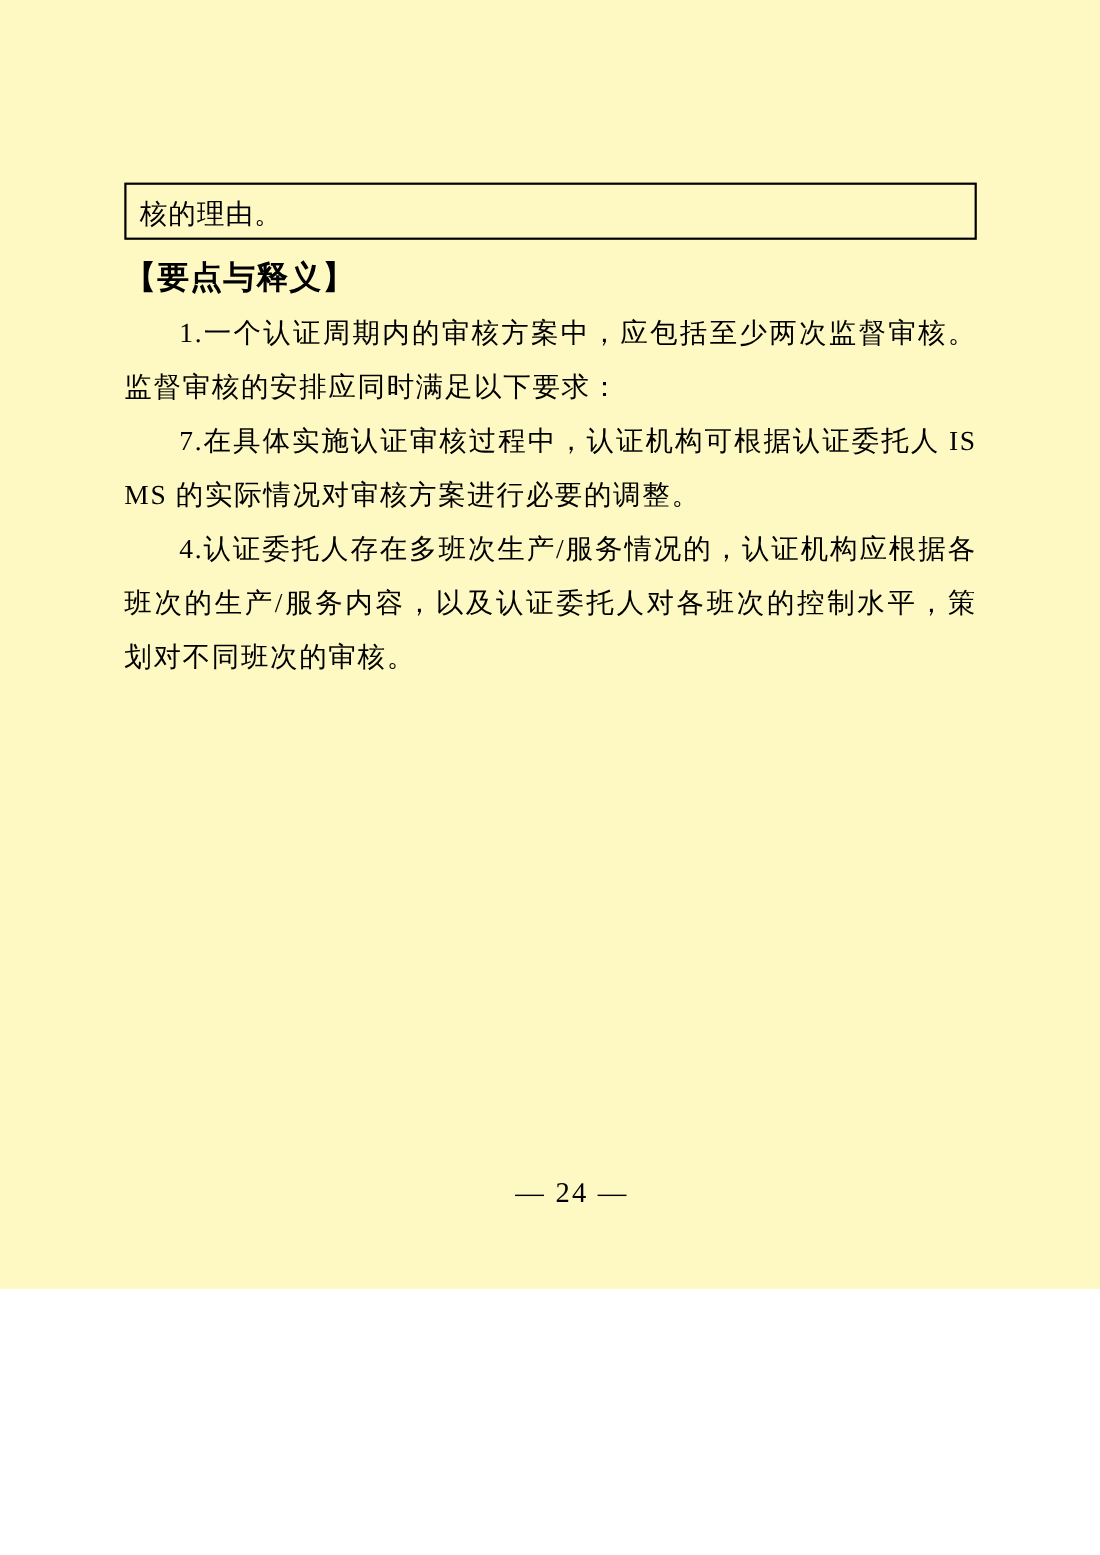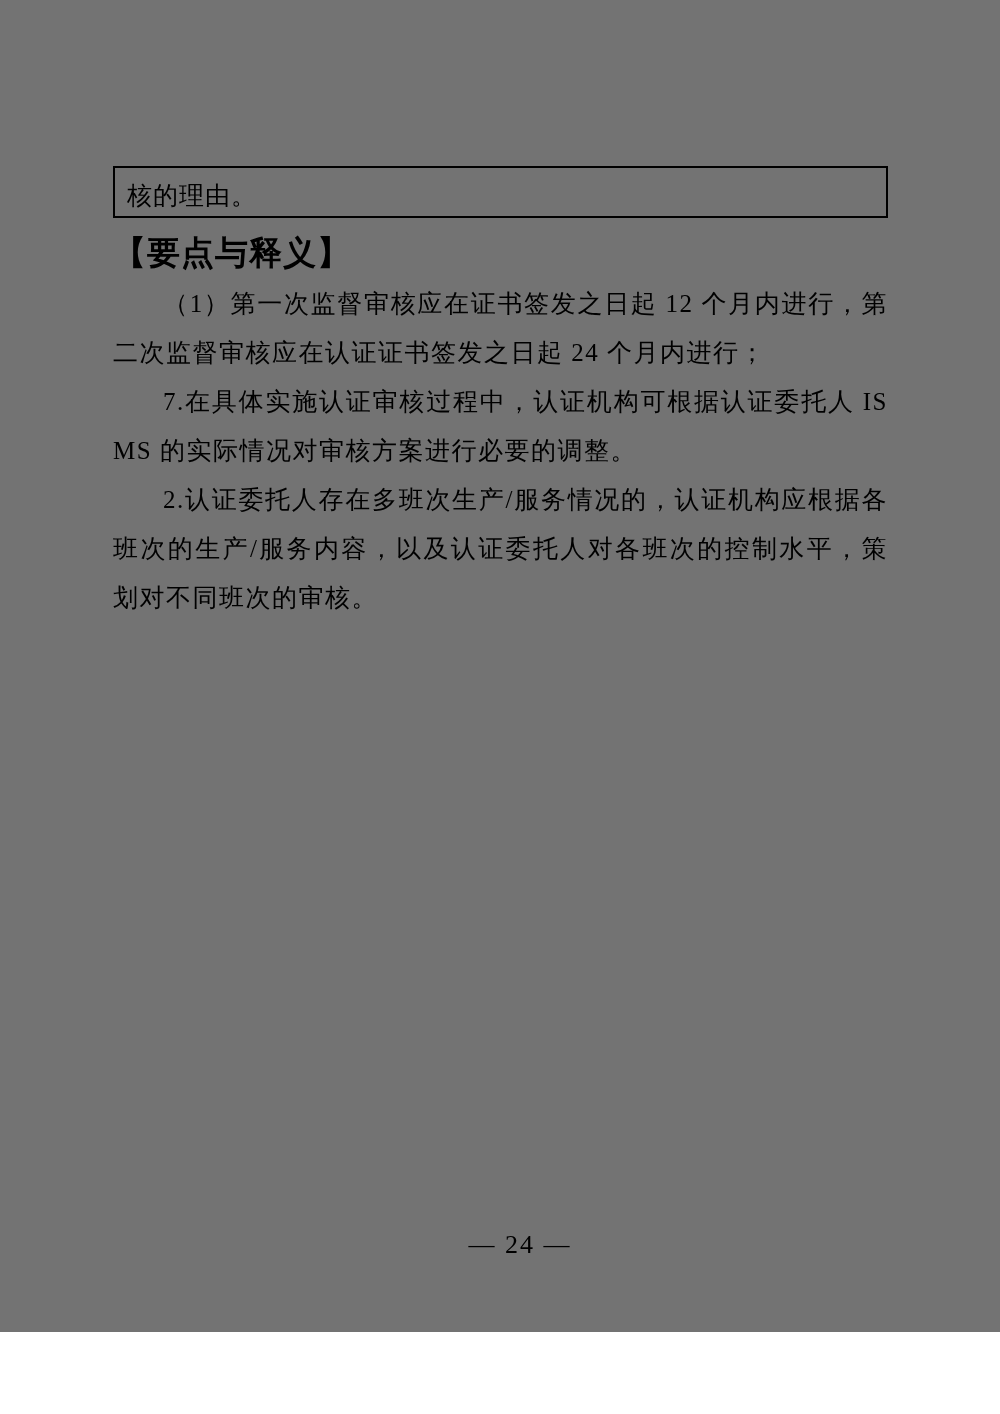--- a/index.html
+++ b/index.html
@@ -3,44 +3,44 @@
 <meta charset="utf-8">
 <style>
   html, body {
     margin: 0;
     padding: 0;
     background: #ffffff;
   }
   .page {
     position: relative;
     width: 1000px;
-    height: 1332px;
+    height: 1172px;
     margin: 0 auto;
-    background: #737373;
+    background: #fef9c3;
     color: #000000;
     font-family: "Liberation Serif", "DejaVu Serif", serif;
     overflow: hidden;
     box-sizing: border-box;
     padding: 166px 112px 0 113px;
   }
   .boxed-note {
     box-sizing: border-box;
     border: 2px solid #000000;
     width: 100%;
     height: 52px;
     padding: 14px 12px 6px 12px;
     font-size: 25px;
     line-height: 28px;
     letter-spacing: 1px;
   }
   .section-header {
     margin-top: 18px;
     font-family: "Liberation Sans", "DejaVu Sans", sans-serif;
     font-weight: 700;
-    font-size: 33px;
+    font-size: 29px;
     line-height: 34px;
     letter-spacing: 1px;
   }
   .content {
     margin-top: 9px;
   }
   .content p {
     margin: 0;
     font-size: 25px;
     line-height: 49px;
@@ -68,22 +68,22 @@
 
 <div class="page">
 
   <div class="boxed-note">
     <span>核的理由。</span>
   </div>
 
   <div class="section-header">【要点与释义】</div>
 
   <div class="content">
-    <p>（1）第一次监督审核应在证书签发之日起 12 个月内进行，第二次监督审核应在认证证书签发之日起 24 个月内进行；</p>
+    <p>1.一个认证周期内的审核方案中，应包括至少两次监督审核。监督审核的安排应同时满足以下要求：</p>
     <p>7.在具体实施认证审核过程中，认证机构可根据认证委托人 ISMS 的实际情况对审核方案进行必要的调整。</p>
-    <p>2.认证委托人存在多班次生产/服务情况的，认证机构应根据各班次的生产/服务内容，以及认证委托人对各班次的控制水平，策划对不同班次的审核。</p>
+    <p>4.认证委托人存在多班次生产/服务情况的，认证机构应根据各班次的生产/服务内容，以及认证委托人对各班次的控制水平，策划对不同班次的审核。</p>
   </div>
 
   <div class="footer">
     <span class="page-number">— 24 —</span>
   </div>
 
 </div>
 
 </body></html>

